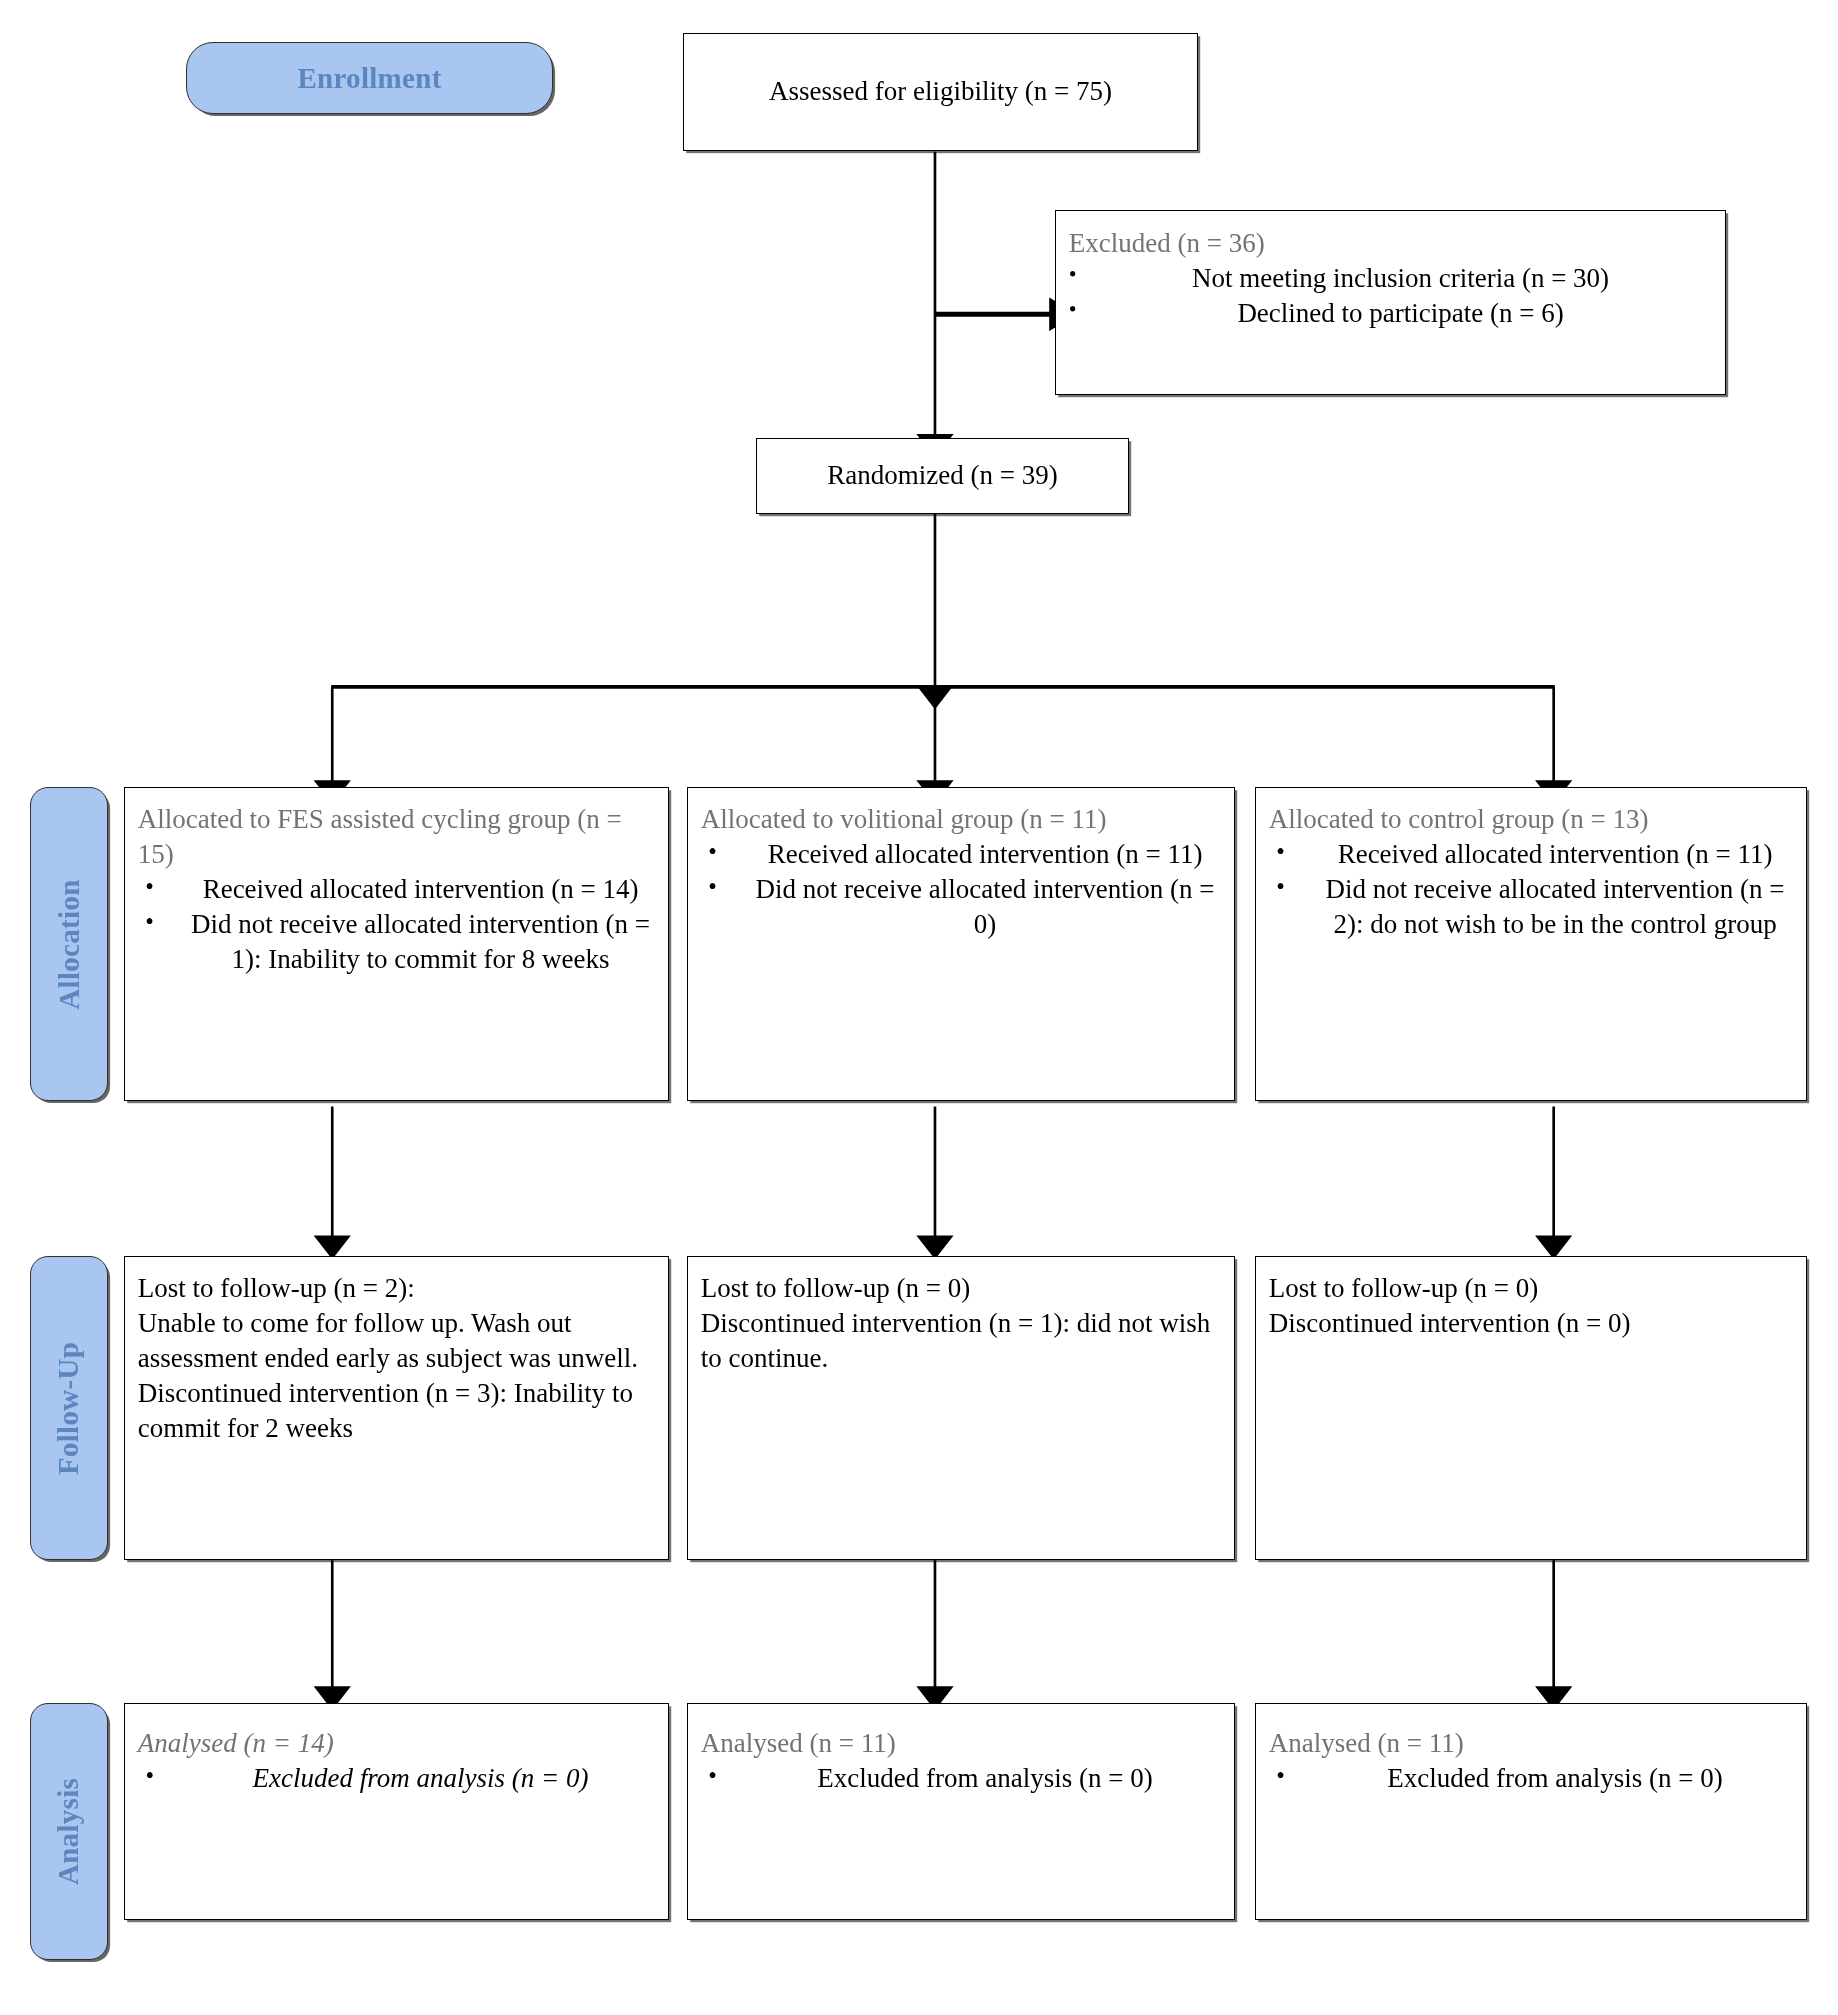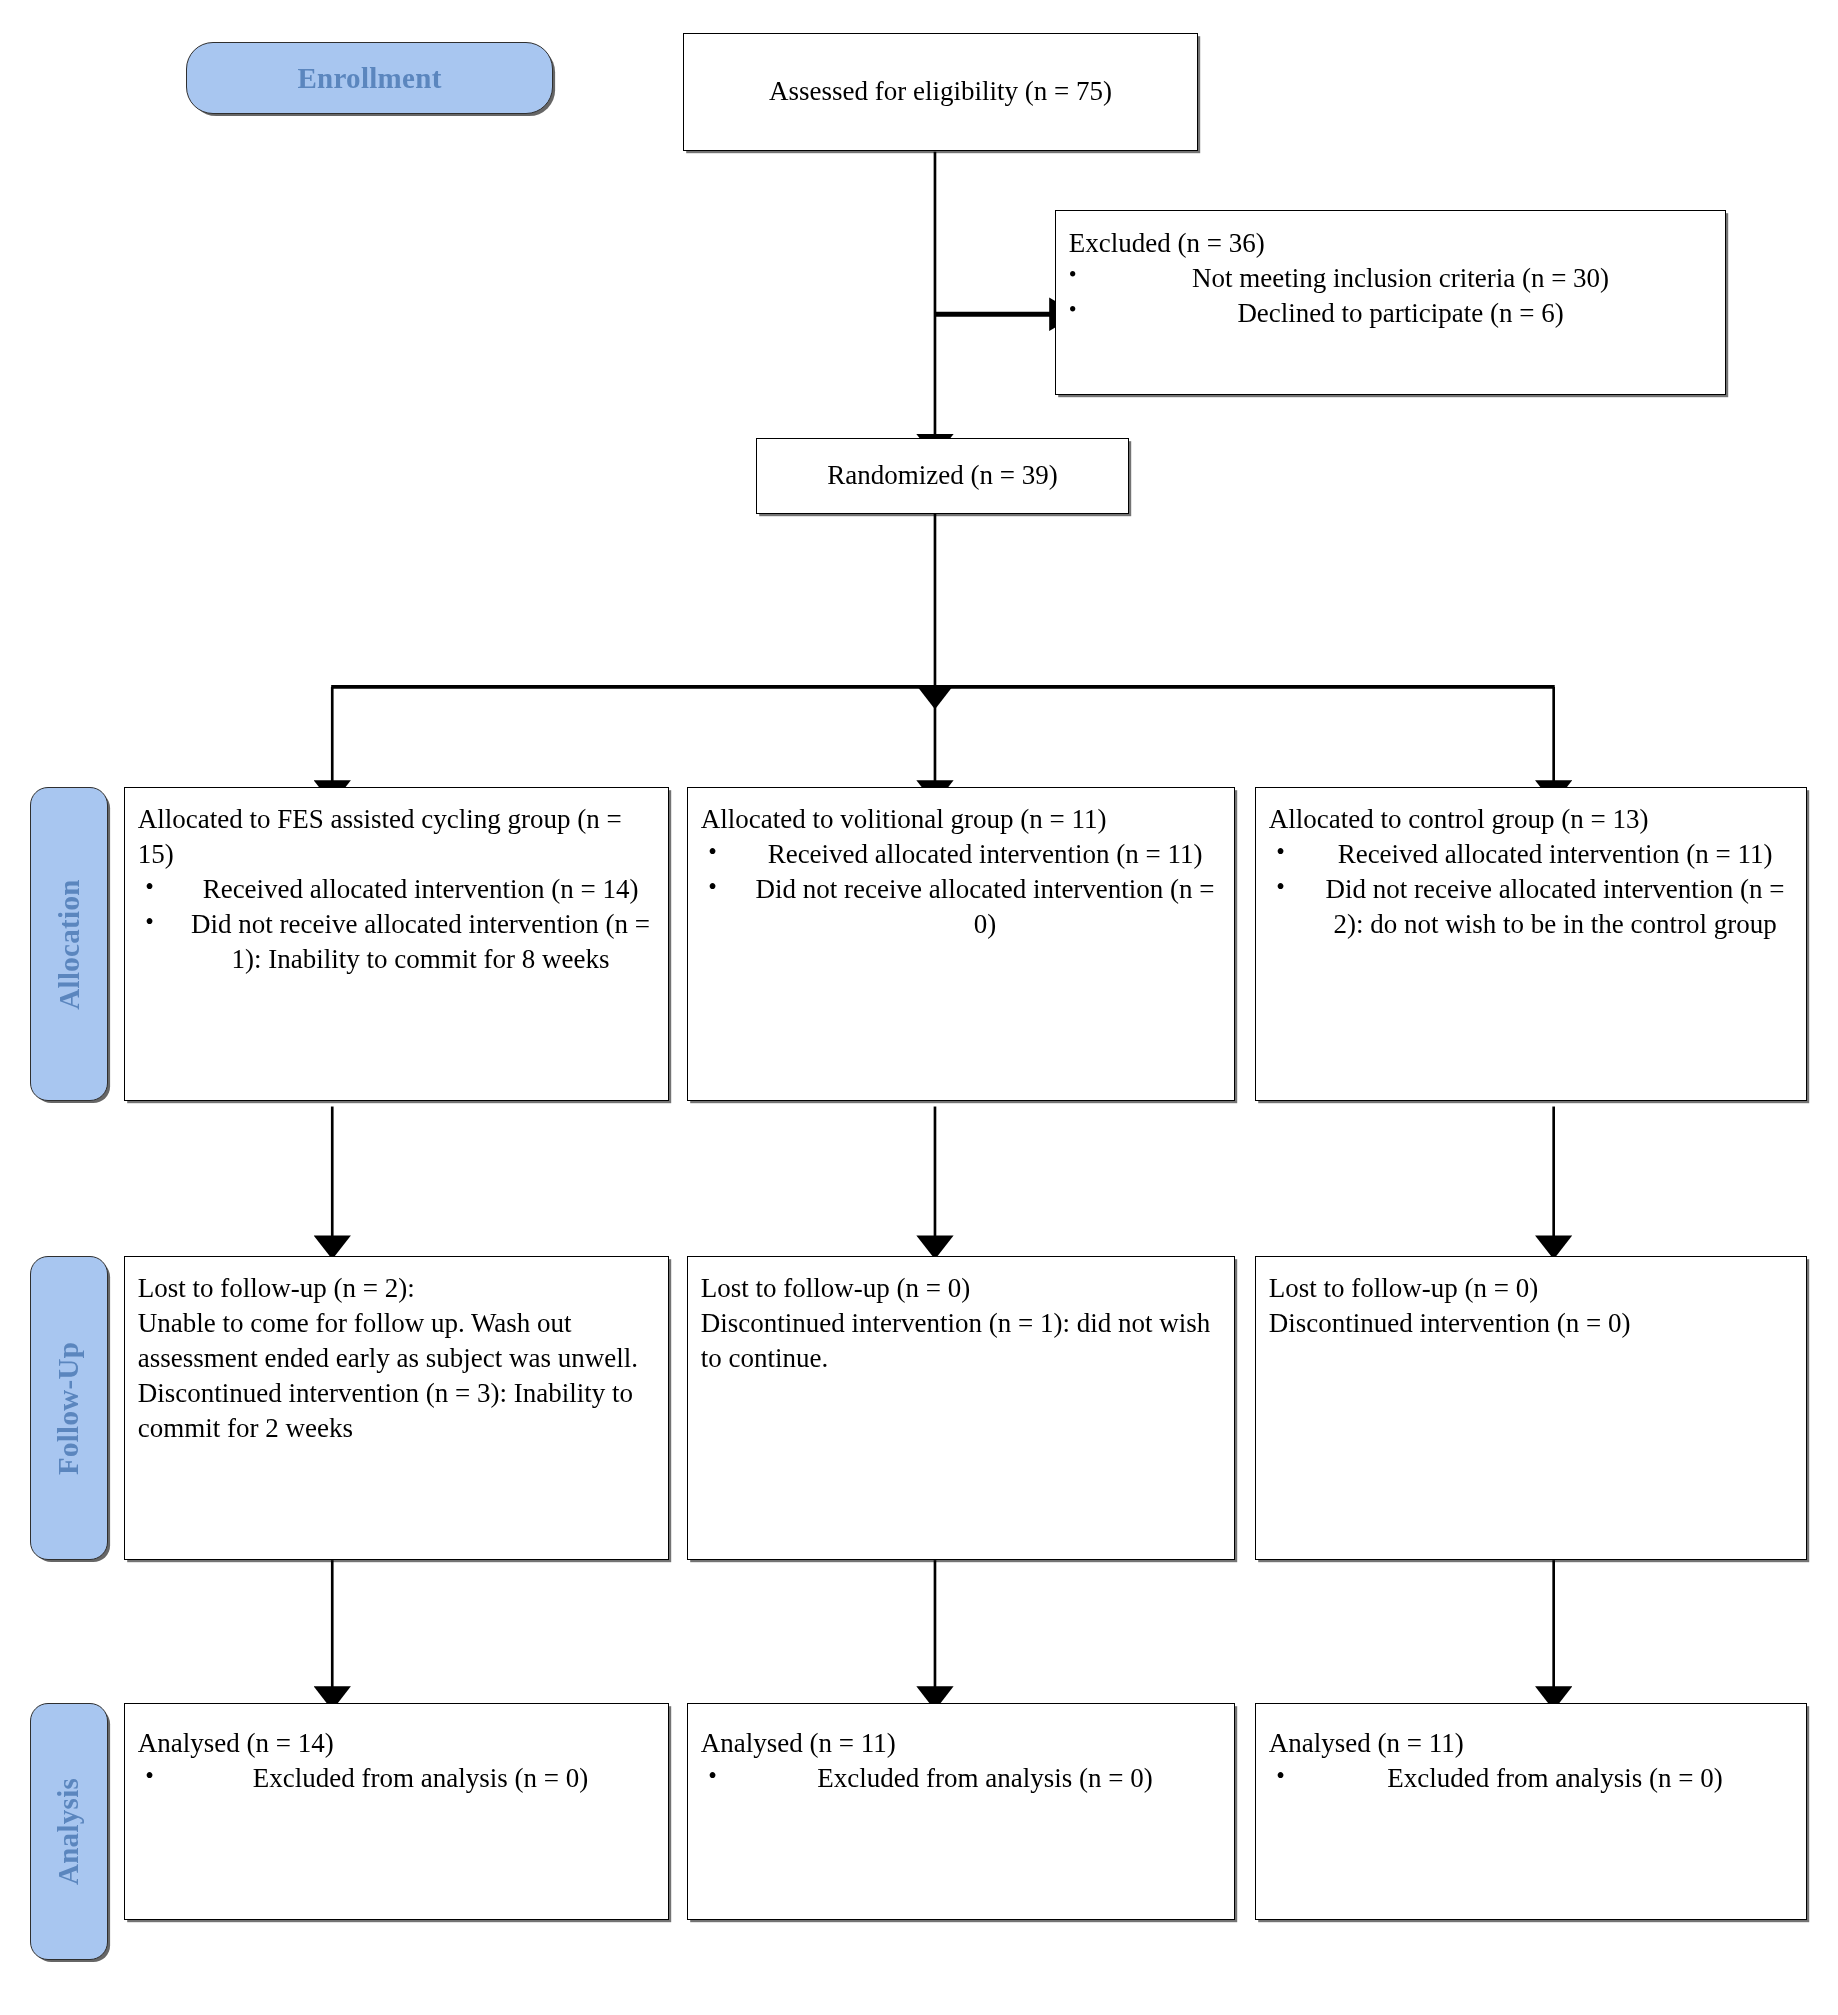--- a/index.html
+++ b/index.html
@@ -41,21 +41,21 @@
   
   .box-inner {
     position: absolute;
     left: 0; top: 0; right: 0; bottom: 0;
     padding: 14px 10.7px 0 12.8px;
     box-sizing: border-box;
   }
   .lead-line {
     font-size: 27px;
     line-height: 1.30;
-    color: #000000;
+    color: #737373;
   }
   .plain-line {
     font-size: 27px;
     line-height: 1.30;
     color: #000;
   }
   ul.bullets {
     margin: 0;
     padding: 0;
     list-style: none;
@@ -228,21 +228,21 @@
     <div class="box-inner">
       <div class="plain-line">Lost to follow-up (n = 0)</div>
       <div class="plain-line">Discontinued intervention (n = 0)</div>
     </div>
   </div>
 
   <div class="phase-tab vertical" style="left:30px; top:1703px; width:78px; height:257px;">
     <span class="phase-label rot">Analysis</span>
   </div>
 
-  <div class="node-box" style="left:124px; top:1703px; width:545px; height:217px;">
+  <div class="node-box" style="left:124px; top:1703px; width:545px; height:217px;font-style:italic;">
     <div class="box-inner" style="padding-top:22.4px;">
       <div class="lead-line">Analysed (n = 14)</div>
       <ul class="bullets">
         <li>Excluded from analysis (n = 0)</li>
       </ul>
     </div>
   </div>
 
   <div class="node-box" style="left:687px; top:1703px; width:548px; height:217px;">
     <div class="box-inner" style="padding-top:22.4px;">

